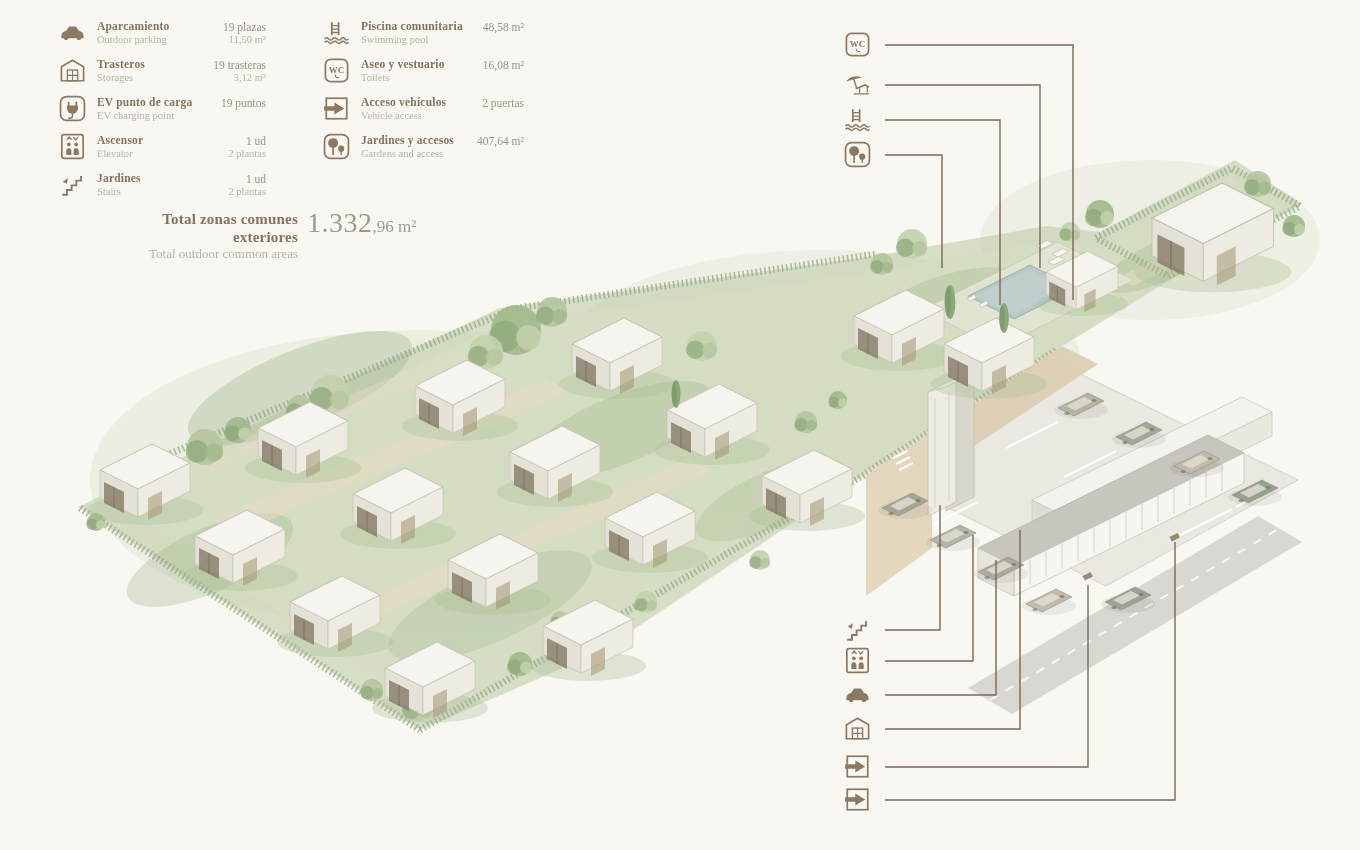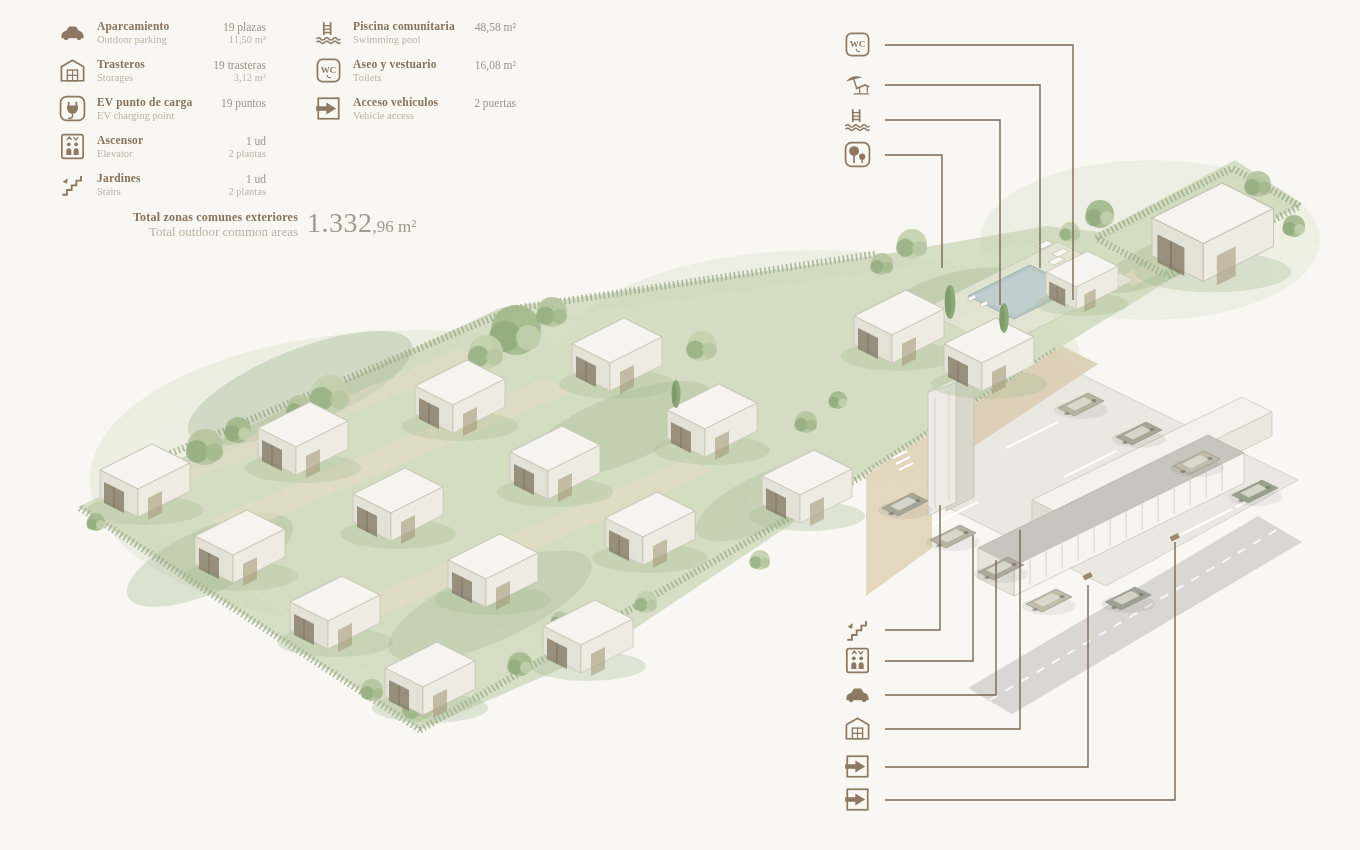--- a/index.html
+++ b/index.html
@@ -3,33 +3,33 @@
 <meta charset="utf-8">
 <style>
   html,body{margin:0;padding:0;}
   body{width:1360px;height:850px;overflow:hidden;background:#f8f7f2;
        font-family:"Liberation Serif","DejaVu Serif",serif;position:relative;}
   .stage{position:absolute;inset:0;width:1360px;height:850px;}
   svg.scene{position:absolute;left:0;top:0;}
   
   .lcol{position:absolute;top:18px;display:flex;flex-direction:column;gap:9px;}
   .lcol.c1{left:58px;width:208px;}
-  .lcol.c2{left:314px;width:202px;}
+  .lcol.c2{left:322px;width:202px;}
   .lrow{display:flex;align-items:flex-start;gap:10px;min-height:28px;}
   .licon{width:29px;height:29px;flex:none;color:#8d7862;}
   .ltxt{line-height:1.18;padding-top:2px;}
   .es{font-weight:700;font-size:11.5px;color:#87735d;letter-spacing:.2px;}
   .en{font-weight:400;font-size:10.5px;color:#bcb4a4;}
   .lval{margin-left:auto;text-align:right;line-height:1.22;padding-top:2px;}
   .v1{font-size:11.5px;color:#9c9487;}
   .v2{font-size:10.5px;color:#bdb6a8;}
   
   .total{position:absolute;left:110px;top:207px;display:flex;gap:9px;align-items:flex-start;}
   .total .lbl{width:188px;text-align:right;line-height:1.2;padding-top:3px;}
-  .total .lbl .es{font-size:12px;}
+  .total .lbl .es{font-size:15px;}
   .total .lbl .en{font-size:13px;}
   .total .num{color:#a19a8c;white-space:nowrap;}
   .total .big{font-size:28px;letter-spacing:.5px;}
   .total .small{font-size:17px;margin-top:48px;}
   
   .cicon{position:absolute;width:29px;height:29px;color:#8d7862;}
   .cicon svg{width:100%;height:100%;}
 </style>
 </head>
 <body>
@@ -696,20 +696,32 @@
           <use href="#sym-access" xlink:href="#sym-access"></use>
         </svg>
       <div class="ltxt">
           <div class="es">Acceso vehículos</div>
           <div class="en">Vehicle access</div>
         </div>
       <div class="lval">
           <div class="v1">2 puertas</div>
         </div>
     </div>
+    <div class="lrow">
+      <svg class="licon" viewBox="0 0 34 34">
+          <use href="#sym-gardens" xlink:href="#sym-gardens"></use>
+        </svg>
+      <div class="ltxt">
+          <div class="es">Jardines y accesos</div>
+          <div class="en">Gardens and access</div>
+        </div>
+      <div class="lval">
+          <div class="v1">407,64 m²</div>
+        </div>
+    </div>
   </div>
 
   <div class="total">
     <div class="lbl">
       <div class="es">Total zonas comunes exteriores</div>
       <div class="en">Total outdoor common areas</div>
     </div>
     <div class="num"><span class="big">1.332</span><span class="small">,96 m²</span></div>
   </div>
 

